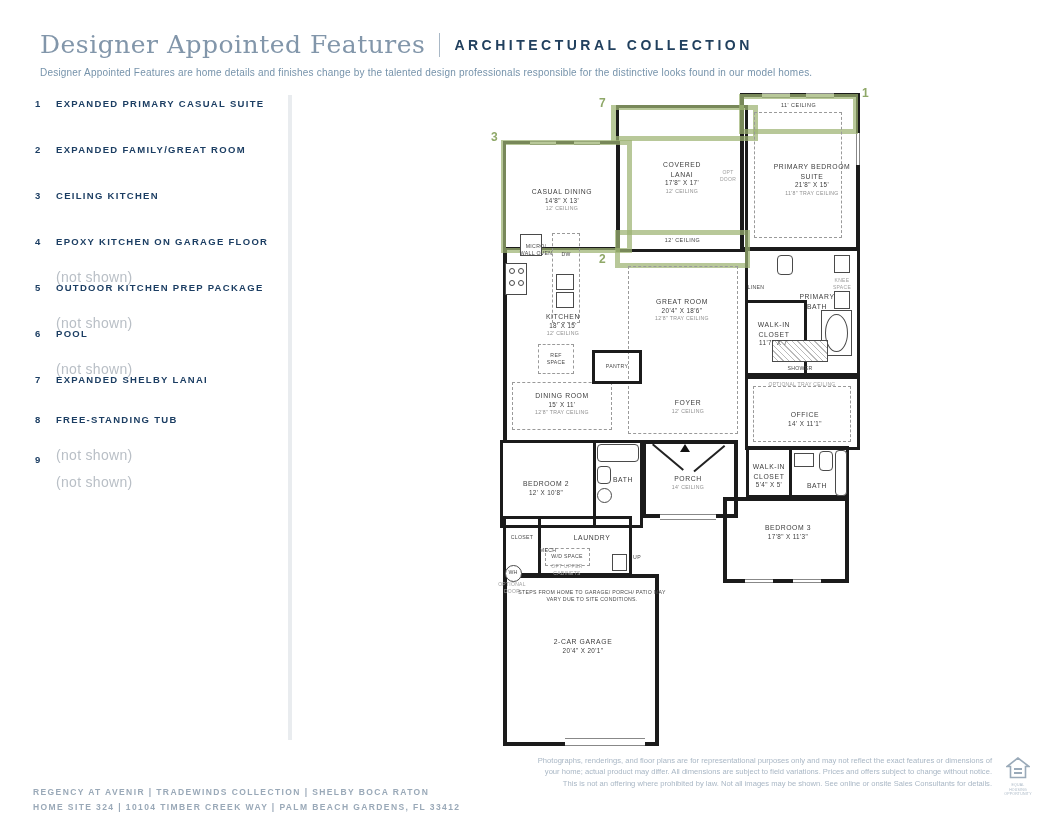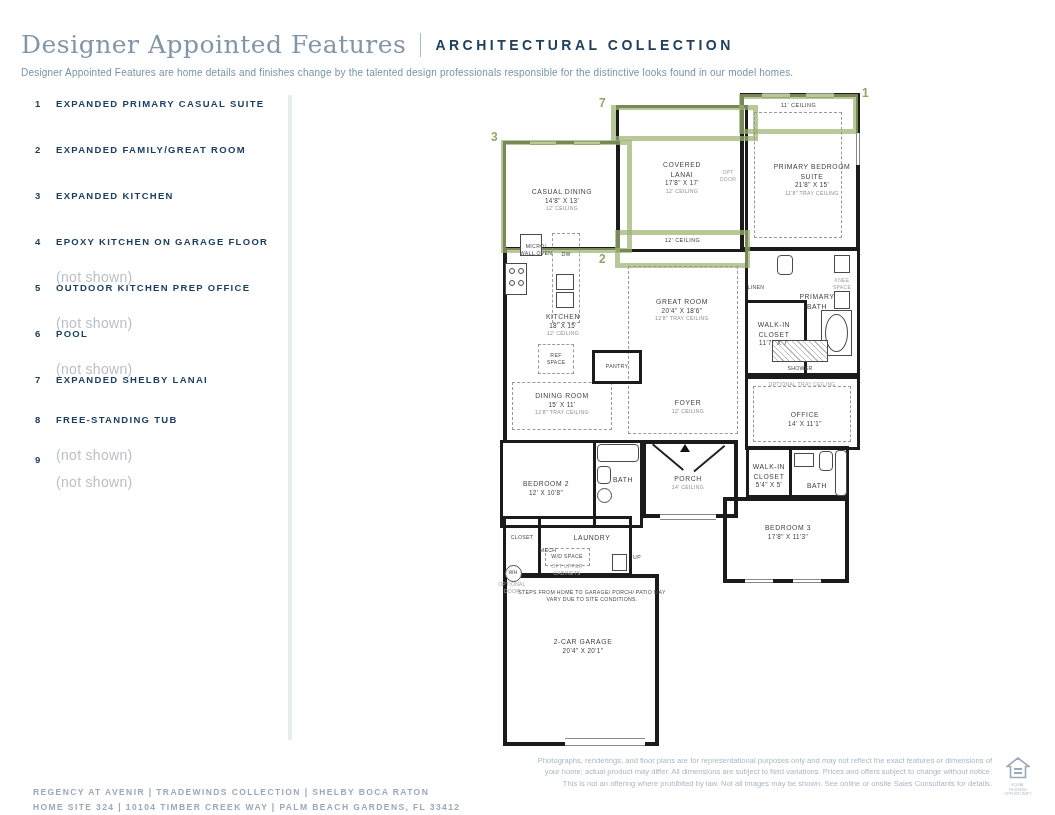--- a/index.html
+++ b/index.html
@@ -1,20 +1,20 @@
 <!DOCTYPE html>
 <html><head>
 <meta charset="utf-8">
 <style>
   * { margin:0; padding:0; box-sizing:border-box; }
   html,body { width:1055px; height:815px; background:#ffffff; font-family:"Liberation Sans", sans-serif; overflow:hidden; }
   #page { position:relative; width:1055px; height:815px; background:#fff; }
 
   
-  #header { position:absolute; left:21px; top:30px;text-align:right; }
+  #header { position:absolute; left:40px; top:30px;text-align:right; }
   .title-row { display:flex; align-items:center; }
   .main-title { font-family:"DejaVu Serif","Liberation Serif",serif; font-size:25px; color:#8296aa; letter-spacing:0.5px; }
   .title-sep { width:1px; height:24px; background:#a9b8c6; margin:0 14px; }
   .section-title { font-size:14px; font-weight:600; color:#21405e; letter-spacing:3.5px; }
   .subtitle { margin-top:8px; font-size:10px; color:#7693ab; letter-spacing:0.2px; }
 
   
   #features { position:absolute; left:0; top:0; }
   .feat { position:absolute; left:35px; width:240px; display:flex; gap:13px; }
   .feat .num { font-size:9.5px; font-weight:bold; color:#1c3e63; flex:0 0 8px; line-height:1.3; }
@@ -82,34 +82,34 @@
       </div>
     <div class="feat" style="top:144px">
         <span class="num">2</span>
         <div class="ftxt">
           <span class="flabel">EXPANDED FAMILY/GREAT ROOM</span>
         </div>
       </div>
     <div class="feat" style="top:190px">
         <span class="num">3</span>
         <div class="ftxt">
-          <span class="flabel">EXPANDED KITCHEN</span>
+          <span class="flabel">CEILING KITCHEN</span>
         </div>
       </div>
     <div class="feat" style="top:236px">
         <span class="num">4</span>
         <div class="ftxt">
           <span class="flabel">EPOXY KITCHEN ON GARAGE FLOOR</span>
           <span class="note">(not shown)</span>
         </div>
       </div>
     <div class="feat" style="top:282px">
         <span class="num">5</span>
         <div class="ftxt">
-          <span class="flabel">OUTDOOR KITCHEN PREP OFFICE</span>
+          <span class="flabel">OUTDOOR KITCHEN PREP PACKAGE</span>
           <span class="note">(not shown)</span>
         </div>
       </div>
     <div class="feat" style="top:328px">
         <span class="num">6</span>
         <div class="ftxt">
           <span class="flabel">POOL</span>
           <span class="note">(not shown)</span>
         </div>
       </div>

